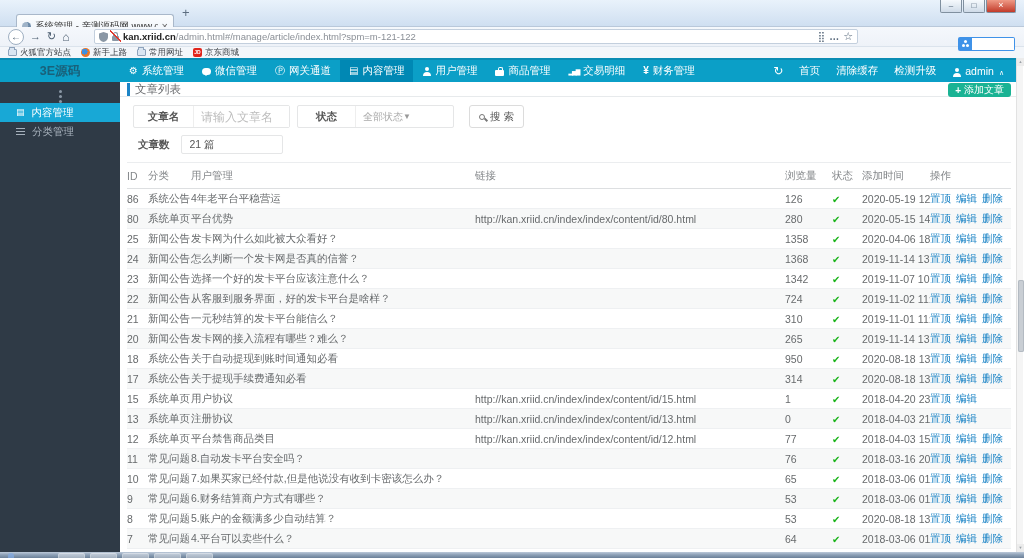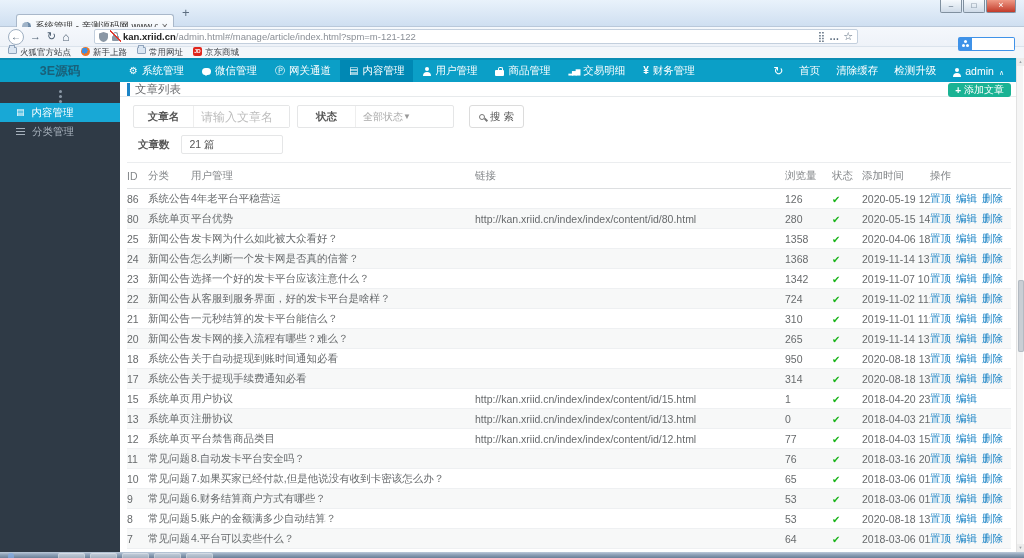--- a/index.html
+++ b/index.html
@@ -32,21 +32,21 @@
   .sbicon{width:11px;height:9px;border:1px solid #5a6b7d;margin:0 6px;position:relative;cursor:pointer}
   .sbicon::after{content:'';position:absolute;left:0;top:0;width:3px;height:7px;background:#5a6b7d}
   .cicon{width:9px;height:9px;border:1px solid #5a6b7d;border-radius:50%;margin:0 6px;position:relative;cursor:pointer}
   .cicon::before{content:'';position:absolute;left:2.5px;top:2.5px;width:2px;height:2px;border-radius:50%;background:#5a6b7d}
   .cicon::after{content:'';position:absolute;right:-2px;top:-2px;width:4px;height:4px;border-radius:50%;background:#2a6ef5}
   .cropicon{width:8px;height:8px;border-left:1.5px solid #5a6b7d;border-bottom:1.5px solid #5a6b7d;margin:0 6px;position:relative;cursor:pointer}
   .cropicon::after{content:'';position:absolute;left:2px;top:-2px;width:7px;height:7px;border-top:1.5px solid #5a6b7d;border-right:1.5px solid #5a6b7d}
   .burger{width:11px;height:2px;background:#5a6b7d;box-shadow:0 4px 0 #5a6b7d,0 8px 0 #5a6b7d;margin:-8px 10px 0 12px;cursor:pointer}
 
   .bookmarks{position:absolute;left:0;top:47px;width:1024px;height:11px;background:#f3f6fa;display:flex;align-items:center;gap:10px;padding-left:8px}
-  .bm{display:flex;gap:3px;font-size:8.5px;color:#3a3f45;cursor:pointer}
+  .bm{display:flex;align-items:center;gap:3px;font-size:8.5px;color:#3a3f45;cursor:pointer}
   .folder{width:9px;height:7px;background:#dbe6f2;border:1px solid #8fa3bb;border-radius:1px;position:relative}
   .folder::before{content:'';position:absolute;top:-3px;left:0;width:4px;height:2px;background:#dbe6f2;border:1px solid #8fa3bb;border-bottom:none;border-radius:1px 1px 0 0}
   .ffx{width:9px;height:9px;border-radius:50%;background:radial-gradient(circle at 40% 40%,#3f8fe0 38%,#e8762a 40%)}
   .jd{width:9px;height:9px;border-radius:2px;background:#e1251b;color:#fff;font-size:5px;font-weight:bold;text-align:center;line-height:9px}
 
   .widget{position:absolute;left:958px;top:37px;width:57px;height:14px;display:flex;z-index:30;cursor:pointer}
   .widget-ic{width:14px;height:14px;background:#3f92e8;border-radius:2px 0 0 2px;position:relative}
   .widget-ic::before{content:'';position:absolute;left:4px;top:7px;width:3px;height:3px;border-radius:50%;background:#fff;box-shadow:4px 0 0 #fff,2px -4px 0 #fff}
   .widget-input{flex:1;background:#fff;border:1px solid #3f92e8;border-left:none;border-radius:0 2px 2px 0}
 

